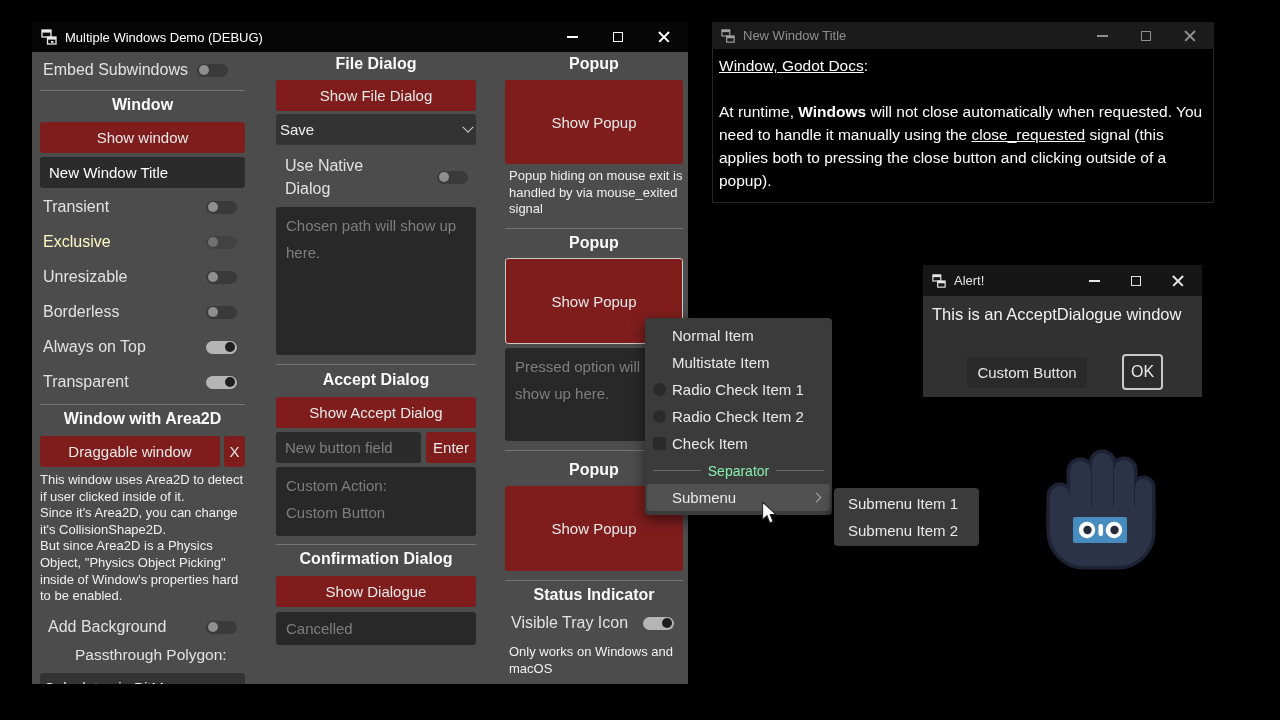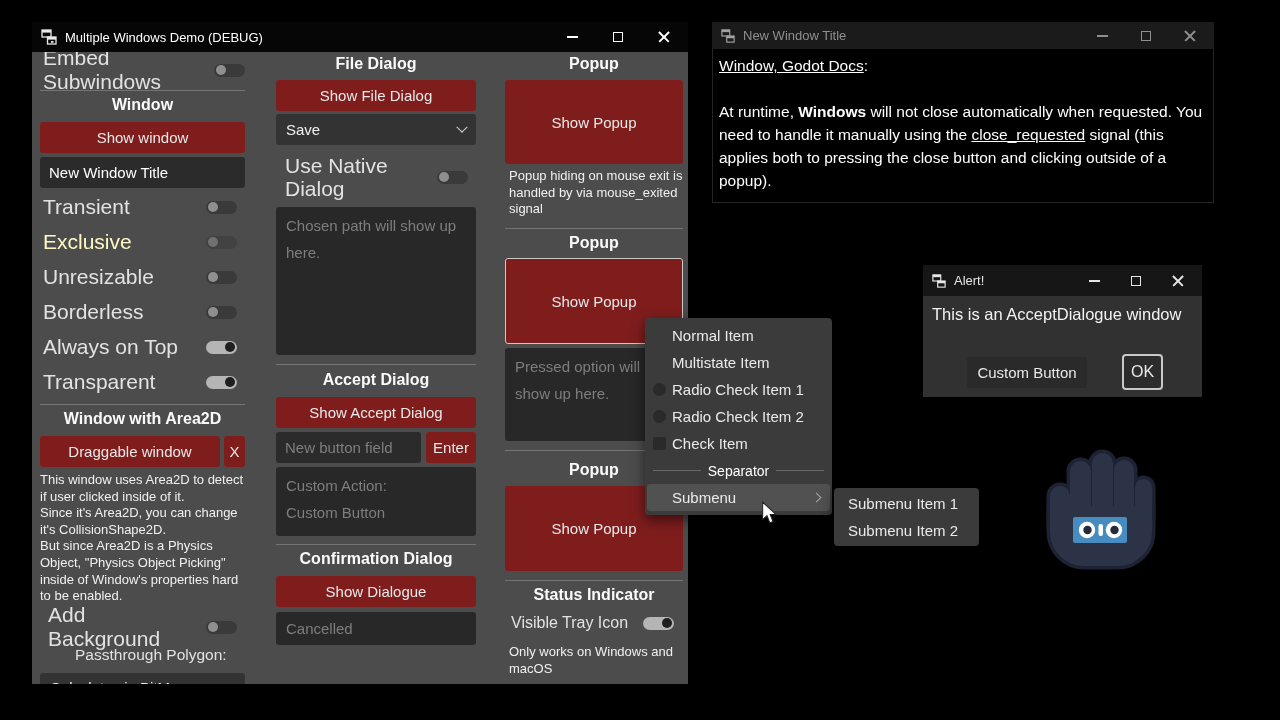--- a/index.html
+++ b/index.html
@@ -25,39 +25,39 @@
   #main-window .titlebar { height:30px; background:#060606; color:#fff; }
   #main-window .content { position:relative; width:100%; height:650px; background:#4c4c4c; overflow:hidden; }
 
   .col { position:absolute; top:0; height:650px; }
   #col-left  { left:8px;   width:205px; }
   #col-mid   { left:244px; width:200px; }
   #col-right { left:473px; width:178px; }
   .blk { position:absolute; left:0; width:100%; }
 
   .hdr { font-size:16px; font-weight:bold; color:#fafafa; text-align:center; }
-  .lbl { font-size:21px; color:#e2e2e2; }
+  .lbl { font-size:16px; color:#e2e2e2; }
   .lbl.dim { color:#fef9c3; }
   .note { font-size:13px; color:#f0f0f0; line-height:16.6px; }
   .hr { height:1px; background:#828282; opacity:.75; }
 
   .btn { background:#7f1d1d; border-radius:3px; color:#e8e8e8; font-size:15px;
          display:flex; align-items:center; justify-content:center; }
   .btn.focused { outline:1.5px solid #c9c9c9; outline-offset:-1.5px; }
 
   .lineedit { background:#2b2b2b; border:none; border-radius:3px; color:#fff;
               font-size:15px; padding:0 9px; width:100%; height:100%;
               font-family:"Liberation Sans", sans-serif; }
   .lineedit::placeholder { color:#7e7e7e; }
 
   .darkbox { background:#282828; border-radius:3px; color:#7e7e7e; font-size:15px;
              line-height:27px; padding:5px 10px; white-space:pre-line; overflow:hidden; }
 
   .select { background:#333; border-radius:3px; display:flex; align-items:center;
-            padding:0 10px; font-size:15px; color:#efefef; }
+            padding:0 4px; font-size:15px; color:#efefef; }
   .chev-down { width:8px; height:8px; border-right:1.8px solid #cfcfcf; border-bottom:1.8px solid #cfcfcf;
                transform:rotate(45deg) translate(-2px,-2px); margin-left:auto; }
   .chev-right { width:7px; height:7px; border-right:1.8px solid #a9a9a9; border-top:1.8px solid #a9a9a9;
                 transform:rotate(45deg); margin-left:auto; margin-right:10px; }
 
   .row { display:flex; align-items:center; }
   .row.spread { justify-content:space-between;gap:8px; }
 
   .toggle { width:31px; height:13px; border-radius:7px; background:#3a3a3a; position:relative;
             display:inline-block; flex:none; }
@@ -69,21 +69,21 @@
   
   #popup-menu { position:absolute; left:645px; top:318px; width:187px; background:#3b3b3b;
                 border-radius:4px; padding:4px 0; box-shadow:0 5px 14px rgba(0,0,0,.55); z-index:30; }
   .menu-item { position:relative; height:27px; display:flex; align-items:center; font-size:15px;
                color:#eaeaea; padding-left:27px; }
   .menu-item .mi-icon { position:absolute; left:8px; width:13px; height:13px; background:#2a2a2a; }
   .mi-icon.radio { border-radius:50%; }
   .mi-icon.check { border-radius:2px; }
   .menu-item.highlight { background:#515151; border-radius:3px; margin:0 2px; padding-left:25px; }
   .menu-sep { height:27px; display:flex; align-items:center; gap:7px; padding:0 8px;
-              font-size:14px; color:#ffffff; }
+              font-size:14px; color:#86efac; }
   .menu-sep .line { flex:1; height:1px; background:#6a6a6a; }
 
   #submenu { position:absolute; left:834px; top:488px; width:145px; background:#3b3b3b;
              border-radius:4px; padding:2px 0; box-shadow:0 5px 14px rgba(0,0,0,.55); z-index:31; }
   #submenu .menu-item { padding-left:14px; }
 
   
   #doc-window { left:712px; top:22px; width:502px; height:181px; }
   #doc-window .titlebar { height:27px; background:#1b1b1b; color:#8f8f8f; }
   #doc-window .tb-title { color:#8f8f8f; }

